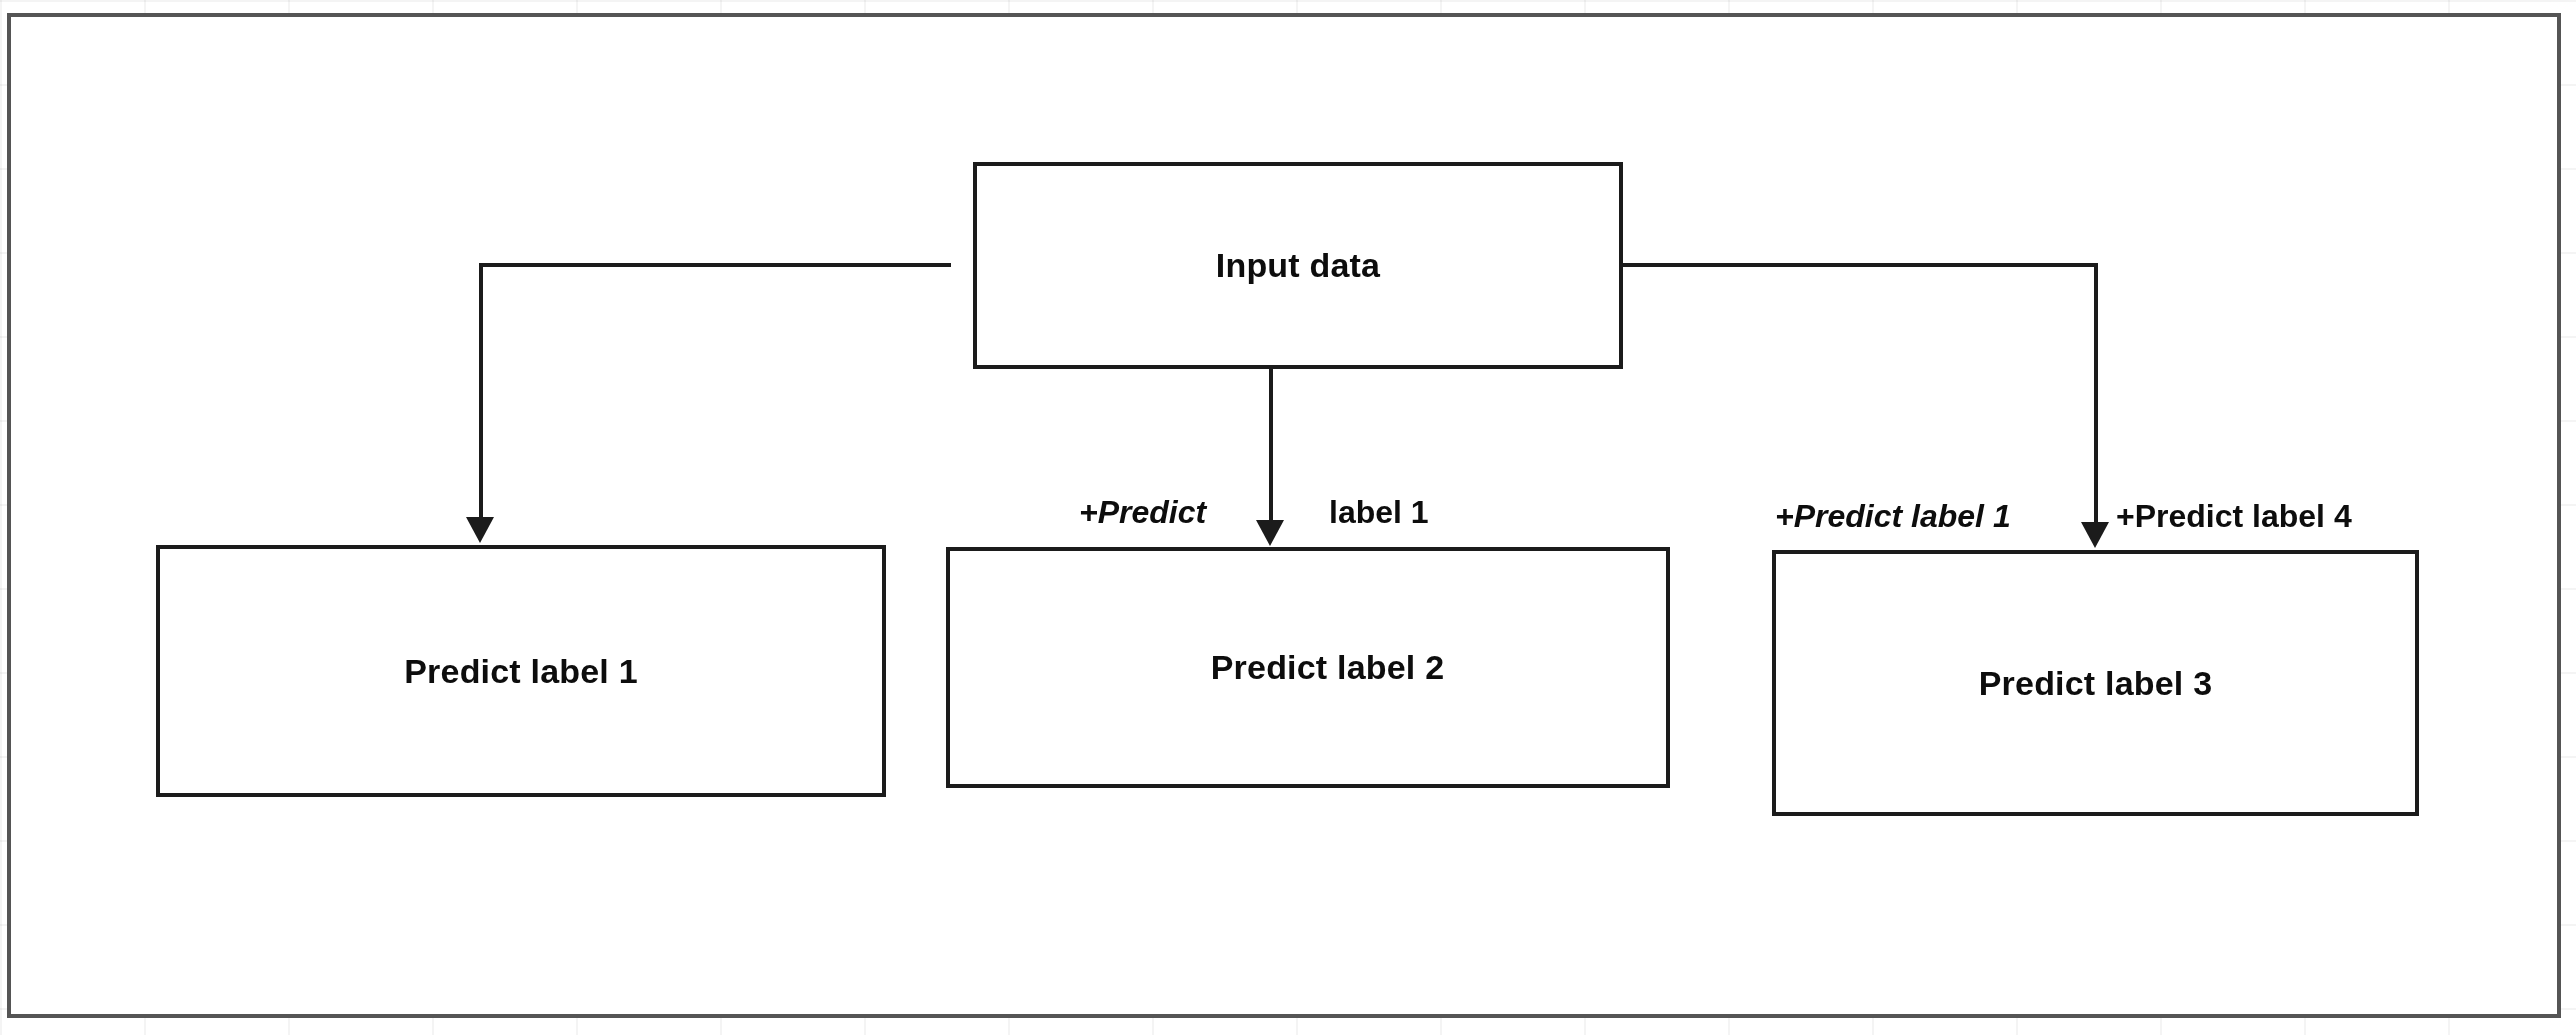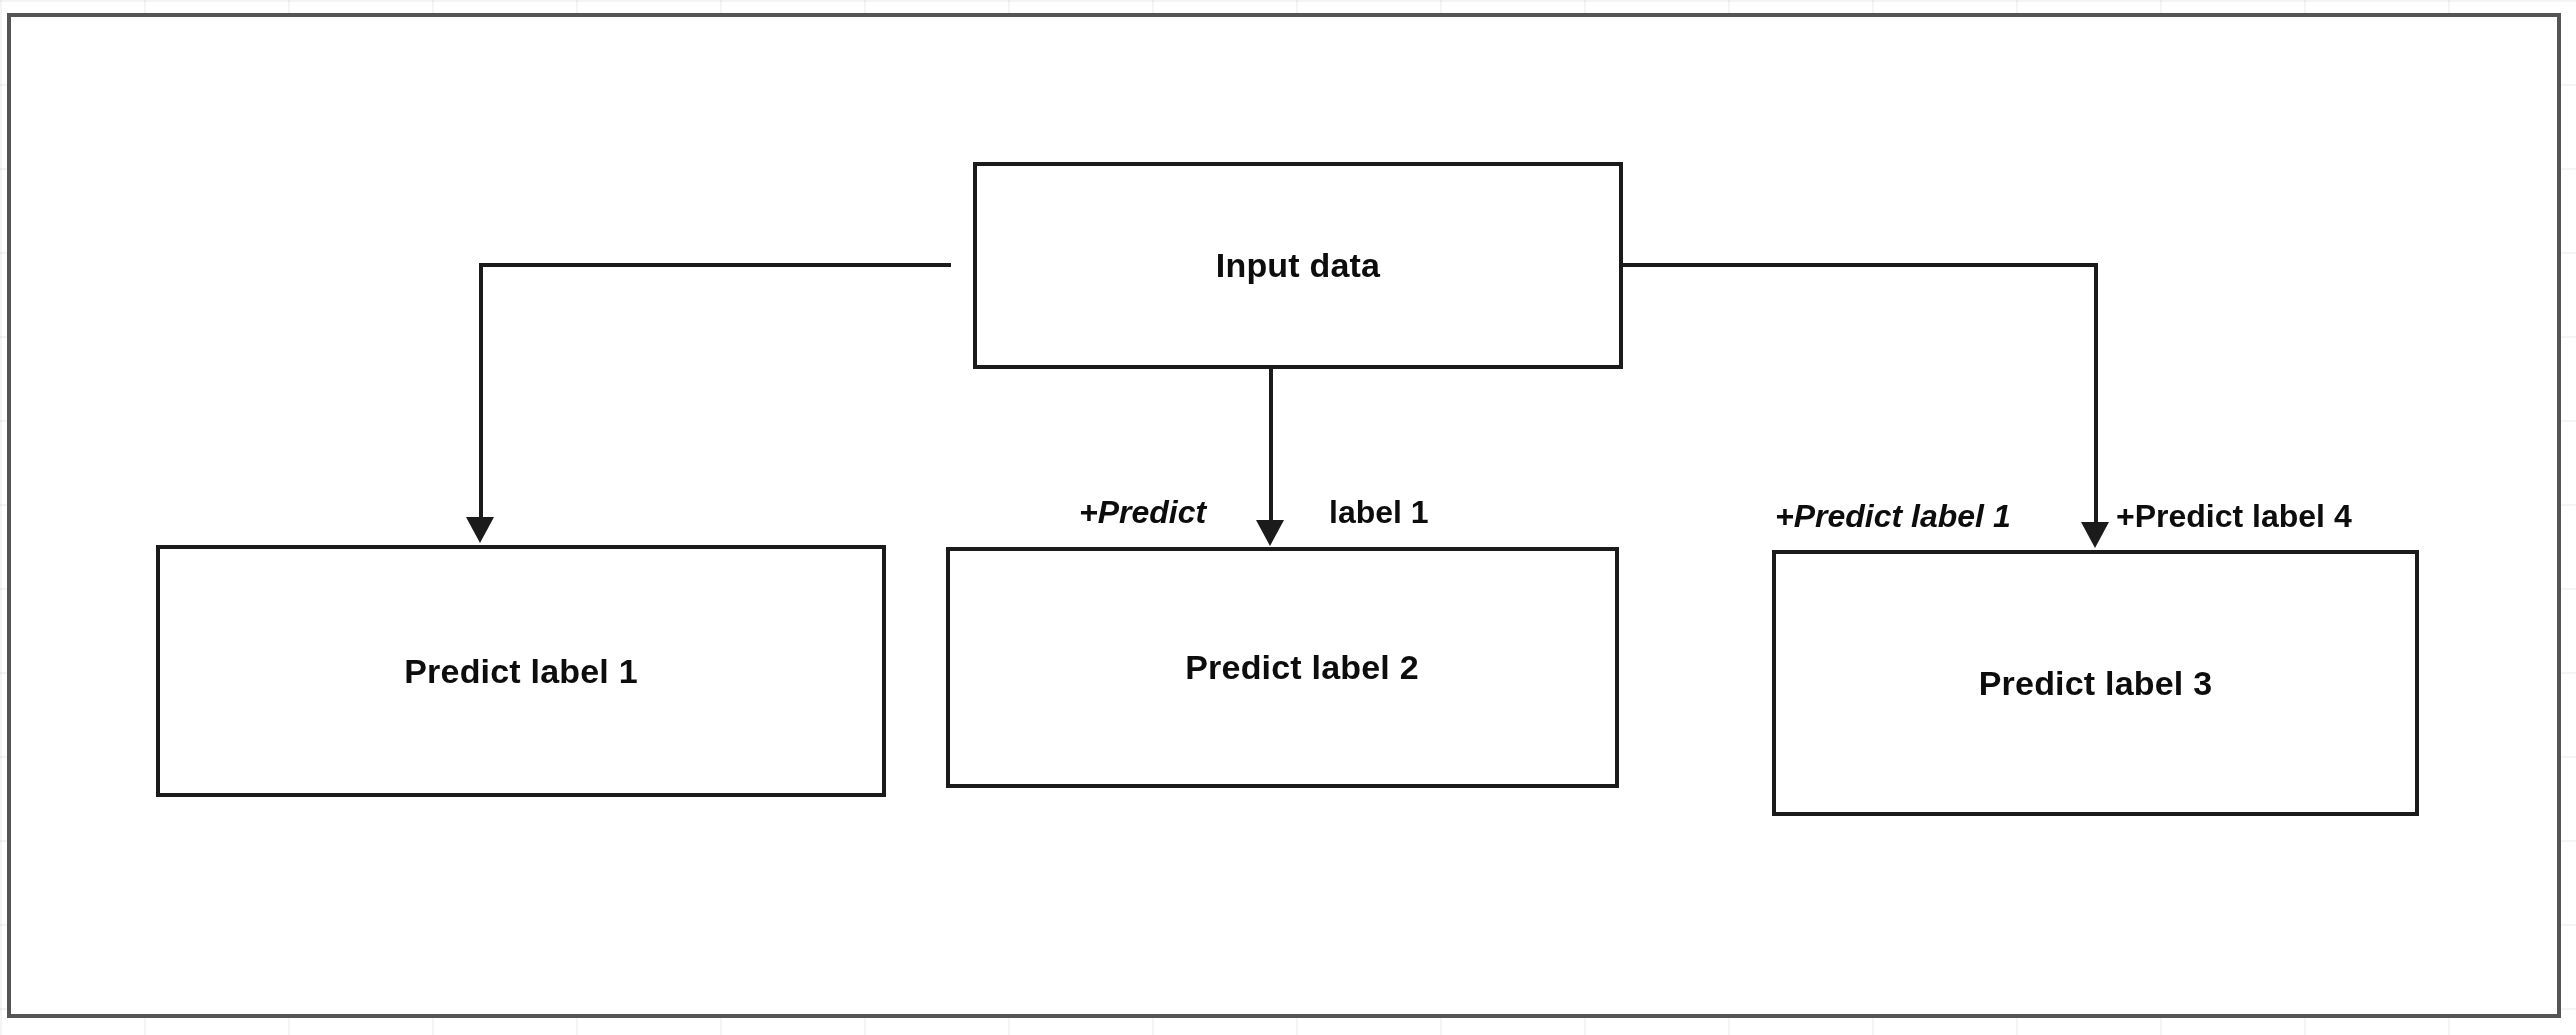--- a/index.html
+++ b/index.html
@@ -59,21 +59,21 @@
     font-size: 34px;
     font-weight: bold;
     color: #0d0d0d;
     letter-spacing: 0.2px;
     text-align: center;
     line-height: 1.2;
   }
 
   #node-input       { left: 947px; top: 162px; width: 650px; height: 207px; margin-left: 26px; }
   #node-predict-1   { left: 156px;  top: 545px; width: 730px; height: 252px; }
-  #node-predict-2   { left: 946px; top: 547px; width: 673px; height: 241px; padding-left: 39px; }
+  #node-predict-2   { left: 946px; top: 547px; width: 724px; height: 241px; padding-left: 39px; }
   #node-predict-3   { left: 1772px; top: 550px; width: 647px; height: 266px; }
 
   
   .conn {
     position: absolute;
     background: #1b1b1b;
     z-index: 2;
   }
   .conn-h { height: 4.3px; }
   .conn-v { width: 4.3px; }

